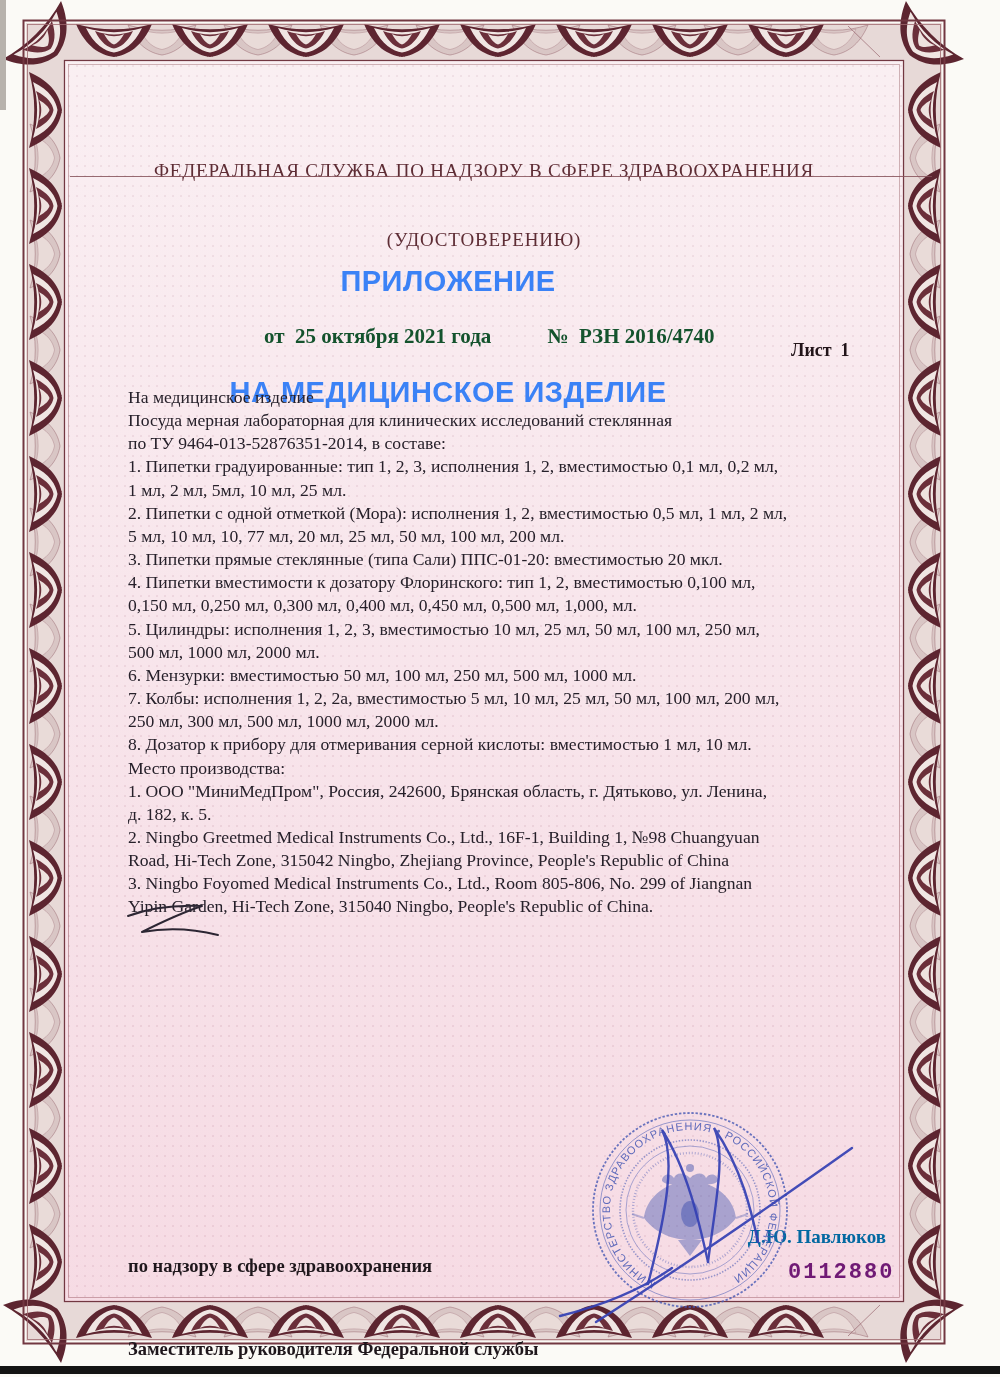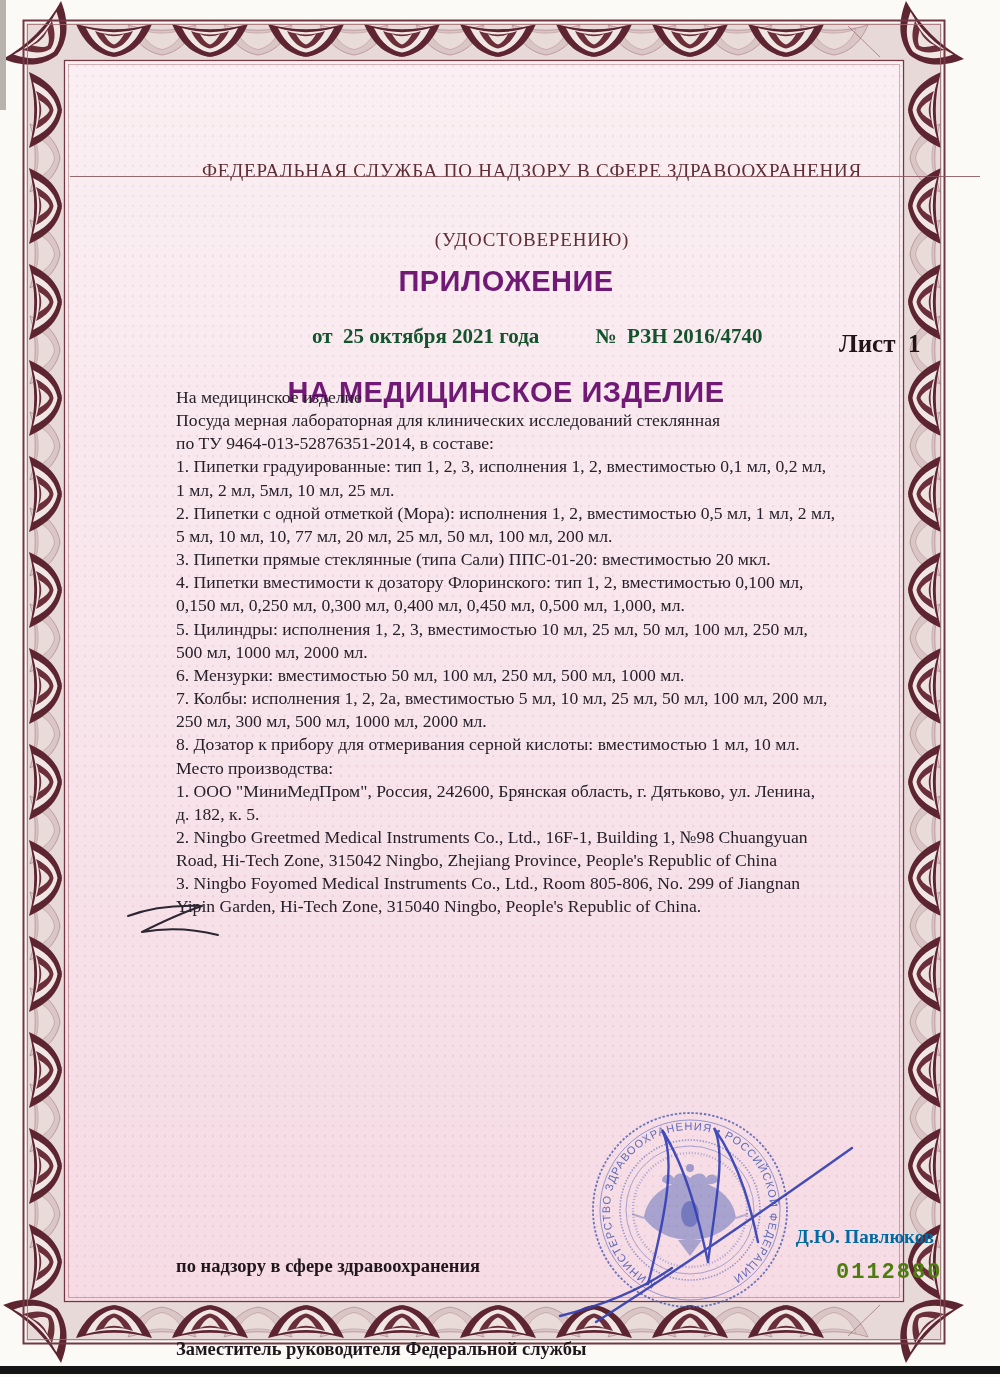--- a/index.html
+++ b/index.html
@@ -1,39 +1,39 @@
 <!DOCTYPE html>
 <html><head>
 <meta charset="utf-8">
 <style>
   html,body{margin:0;padding:0;}
   .page{position:relative;width:1000px;height:1377px;background:#fbfaf6;overflow:hidden;
         font-family:"Liberation Serif",serif;}
-  .abs{position:absolute;white-space:pre;padding-left:48px;}
+  .abs{position:absolute;white-space:pre;}
   .frame-svg{position:absolute;left:0;top:0;}
   .content-tint{position:absolute;left:65px;top:61px;width:838px;height:1240px;
     background-image:
       linear-gradient(180deg, rgba(255,255,255,.30), rgba(243,198,214,.22) 70%, rgba(243,190,208,.30)),
       radial-gradient(rgba(150,80,100,.14) 1px, rgba(0,0,0,0) 1.3px);
     background-size:100% 100%, 8px 10px;}
   .agency{left:66px;top:113px;width:836px;text-align:center;color:#5e2d35;
           font-size:19px;line-height:23px;letter-spacing:.8px;}
   .rule{left:70px;top:176px;width:862px;border-top:1.3px solid #86525a;opacity:.85;height:0;}
-  .title{left:76px;top:189px;width:764px;text-align:center;font-family:"Liberation Sans",sans-serif;
-         font-weight:bold;color:#701a75;font-size:29px;line-height:37px;letter-spacing:.5px;}
+  .title{left:66px;top:189px;width:764px;text-align:center;font-family:"Liberation Sans",sans-serif;
+         font-weight:bold;color:#3b82f6;font-size:29px;line-height:37px;letter-spacing:.5px;}
   .dateline{left:243px;top:299px;font-weight:bold;font-size:21px;color:#14532d;}
   .dateline .numpart{margin-left:56px;}
-  .sheet{left:791px;top:330px;font-weight:bold;font-size:25px;color:#221419;}
+  .sheet{left:791px;top:340px;font-weight:bold;font-size:18px;color:#221419;}
   .body{left:128px;top:386px;width:775px;font-size:17.6px;line-height:23.15px;color:#26202a;}
   .body .body-line{white-space:pre;}
   .body .b{font-weight:normal;}
   .sign-title{left:128px;top:1198px;font-weight:bold;font-size:18.5px;line-height:27.5px;color:#1f171c;}
   .signer-name{left:728px;top:1226px;width:158px;text-align:right;font-weight:bold;font-size:19px;color:#0369a1;}
   .serial{left:788px;top:1260px;font-family:"Liberation Mono",monospace;font-weight:bold;
-          font-size:22px;letter-spacing:2px;color:#4d7c0f;}
+          font-size:22px;letter-spacing:2px;color:#701a75;}
   .stamp-svg{position:absolute;left:586px;top:1106px;}
   .ink-svg{position:absolute;left:0;top:0;pointer-events:none;}
   .scan-bar{position:absolute;left:0;top:1366px;width:100%;height:8px;background:#141414;}
   .scan-smudge{position:absolute;left:0;top:0;width:6px;height:110px;background:#b7b2ac;}
 </style>
 </head>
 <body>
 
 <div class="page">
 

